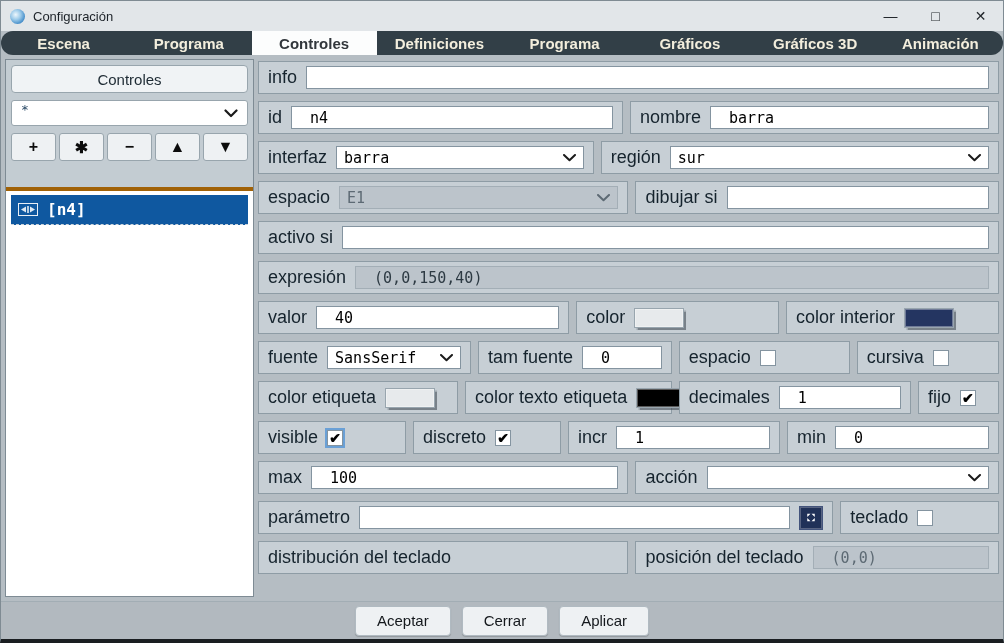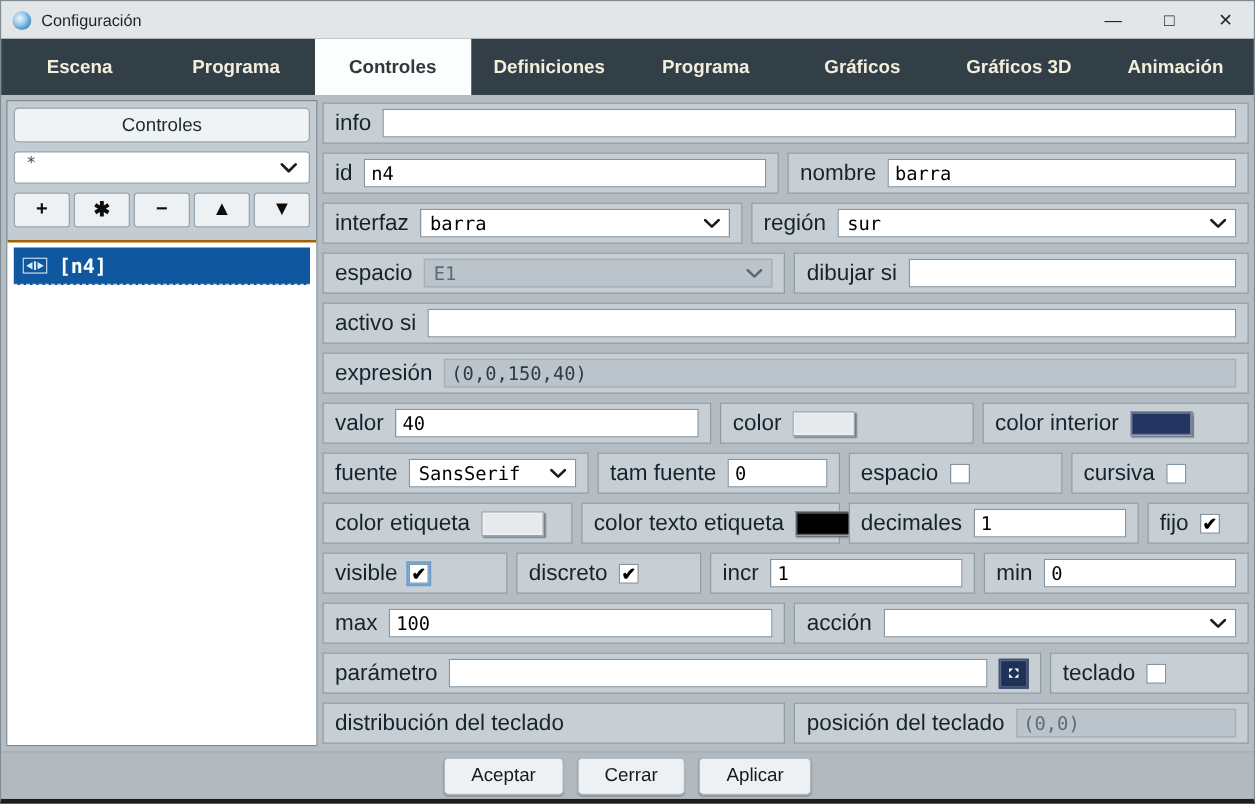--- a/index.html
+++ b/index.html
@@ -12,48 +12,48 @@
     background:#b5bdc3;
   }
   
   .titlebar{height:30px;background:#e2e6e9;display:flex;align-items:center;padding-left:9px;flex:none;}
   .app-icon{width:15px;height:15px;border-radius:50%;flex:none;
     background:radial-gradient(circle at 38% 38%, #eef7fc, #9ccae9 38%, #4b92cc 70%, #2a6ea8);}
   .title{margin-left:8px;font-size:13px;color:#1c2228;}
   .winbtns{margin-left:auto;display:flex;height:100%;}
   .winbtn{width:45px;display:flex;align-items:center;justify-content:center;font-size:14px;color:#23282d;cursor:default;}
   
-  .tabbar{height:45px;background:#323f47;display:flex;flex:none;}
+  .tabbar{height:24px;background:#323f47;display:flex;flex:none;border-radius:16px;}
   .tab{flex:1;display:flex;align-items:center;justify-content:center;font-size:15px;font-weight:700;color:#f3eedd;cursor:default;}
   .tab.active{background:#fcfdfd;color:#32373c;}
   
   .content{flex:1;display:flex;background:#b5bdc3;padding:4px;min-height:0;}
   
   .sidebar{width:249px;flex:none;border:1px solid #7e8b94;display:flex;flex-direction:column;background:#c3ccd2;}
   .side-top{padding:5px 5px 5px 5px;flex:none;}
   .side-header{background:#f0f3f5;border:1px solid #98a5ad;border-radius:4px;height:28px;
     display:flex;align-items:center;justify-content:center;font-size:15px;color:#1d2a33;}
   .side-combo{margin-top:7px;background:#fff;border:1px solid #98a5ad;border-radius:3px;height:26px;
     display:flex;align-items:center;padding:0 9px;}
   .side-combo .val{font-family:"DejaVu Sans Mono",monospace;font-size:13px;color:#274764;align-self:flex-start;line-height:17px;}
   .side-combo svg{margin-left:auto;}
   .side-toolbar{display:flex;gap:3px;margin-top:7px;}
   .tbtn{flex:1;height:28px;background:#eef1f3;border:1px solid #98a5ad;border-radius:3px;
     display:flex;align-items:center;justify-content:center;font-size:16px;font-weight:bold;color:#0c0c0c;padding:0;}
-  .side-list{flex:1;background:#ffffff;border-top:2px solid #a16207;margin-top:5px;padding:4px 5px 0 5px;}
+  .side-list{flex:1;background:#ffffff;border-top:4px solid #a16207;margin-top:21px;padding:4px 5px 0 5px;}
   .list-item{height:30px;display:flex;align-items:center;gap:9px;padding:0 7px;}
   .list-item.selected{background:#0f58a0;border-bottom:1px dashed #ccd5dd;}
   .list-item .item-label{font-family:"DejaVu Sans Mono",monospace;font-weight:bold;font-size:16px;color:#ffffff;}
   
   .main{flex:1;margin-left:4px;padding-top:2px;display:flex;flex-direction:column;gap:7px;min-width:0;}
   .frow{display:flex;gap:7px;height:33px;flex:none;}
   .cell{background:#c7cfd5;border:1px solid #8e9ca5;display:flex;align-items:center;padding:0 9px;gap:9px;min-width:0;}
   .lbl{font-size:18px;color:#15232d;white-space:nowrap;flex:none;}
   .tin{height:23px;border:1px solid #8494a0;background:#fff;
-    font-family:"DejaVu Sans Mono",monospace;font-size:15px;color:#000;padding:0 5px;min-width:0;}
+    font-family:"DejaVu Sans Mono",monospace;font-size:15px;color:#000;padding:0 18px;min-width:0;}
   .grow{flex:1;}
   .tin.disabled{background:#bcc4cb;border-color:#a3aeb6;color:#2d3a43;}
   .tin.dim{color:#5d6a74;}
   .sel{height:23px;background:#fff;border:1px solid #8494a0;display:flex;align-items:center;padding:0 7px;min-width:0;}
   .sel .sval{font-family:"DejaVu Sans Mono",monospace;font-size:15px;color:#000;flex:1;overflow:hidden;white-space:nowrap;}
   .sel svg{flex:none;margin-left:6px;}
   .sel.disabled{background:#bcc4cb;border-color:#a3aeb6;}
   .sel.disabled .sval{color:#5d6a74;}
   .swatch{width:50px;height:20px;flex:none;border:1px solid #98a5ae;
     box-shadow:1.5px 1.5px 1px rgba(55,65,75,.55), inset 0 0 0 1px rgba(255,255,255,.35);}

